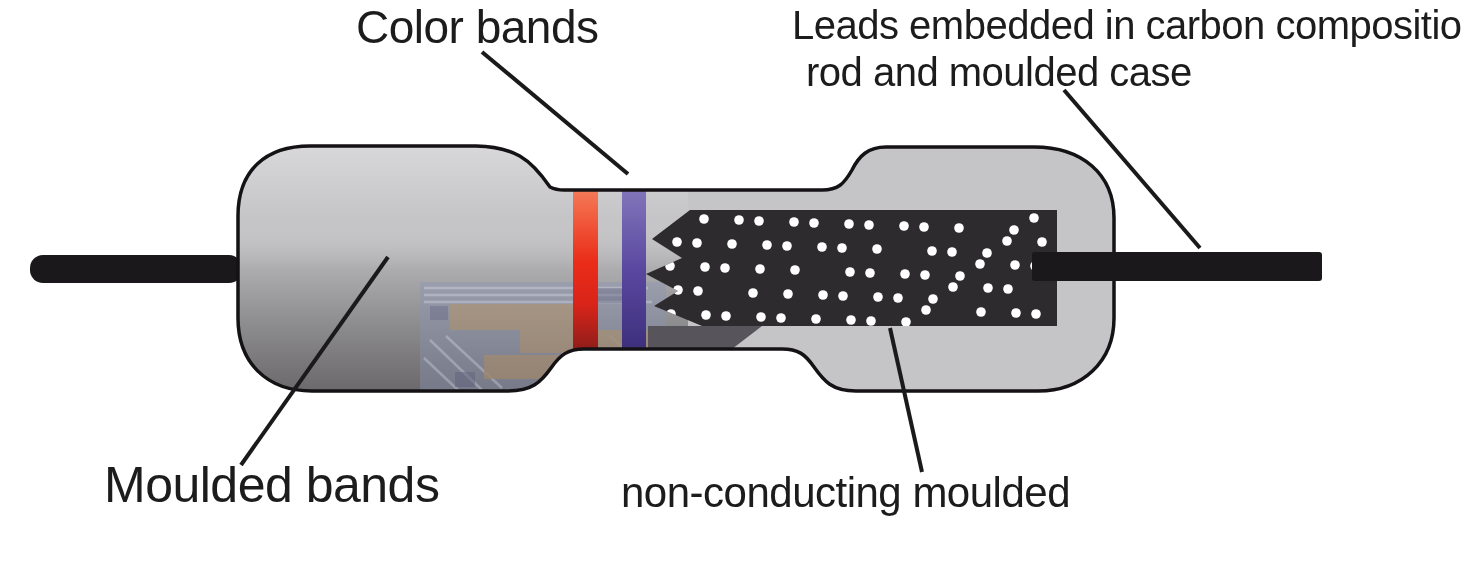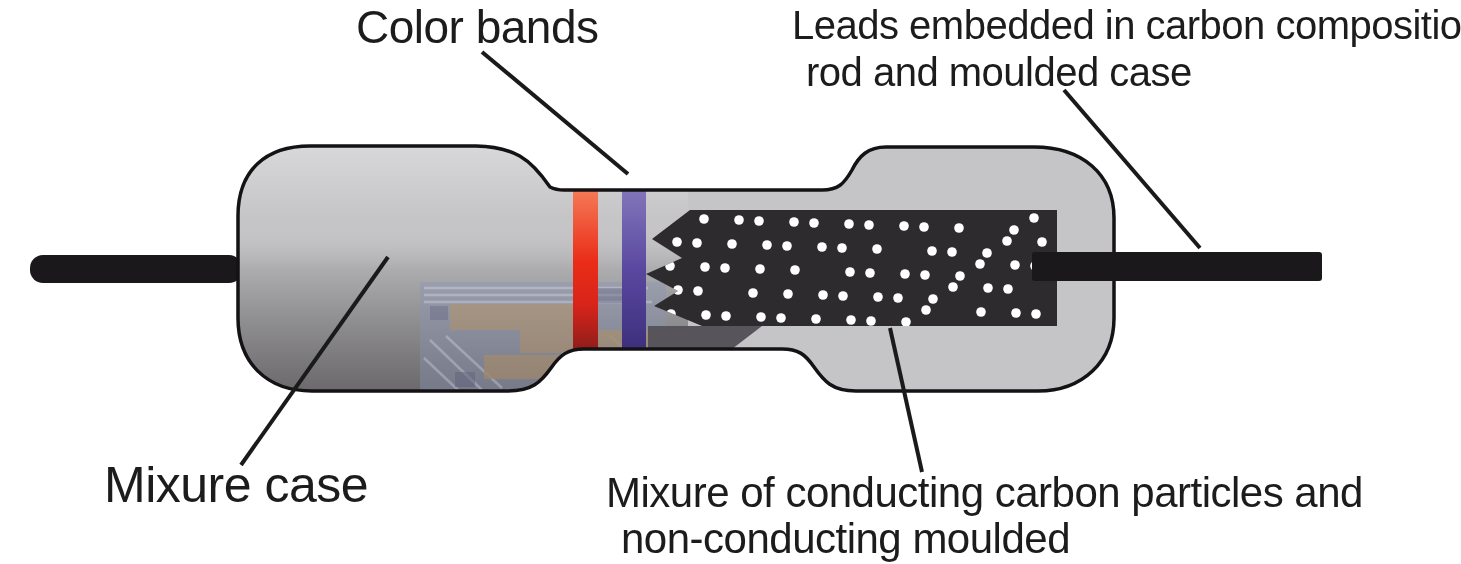--- a/index.html
+++ b/index.html
@@ -190,20 +190,19 @@
     </g>
   </svg>
 
   <div class="label label-color-bands">Color bands</div>
 
   <div class="label label-leads">
     <div class="line1">Leads embedded in carbon composition</div>
     <div class="line2">rod and moulded case</div>
   </div>
 
-  <div class="label label-moulded">Mixure case</div>
+  <div class="label label-moulded">Moulded bands</div>
 
   <div class="label label-mixture">
-    <div class="line1">Mixure of conducting carbon particles and</div>
     <div class="line2">non-conducting moulded</div>
   </div>
 
 </div>
 
 </body></html>

